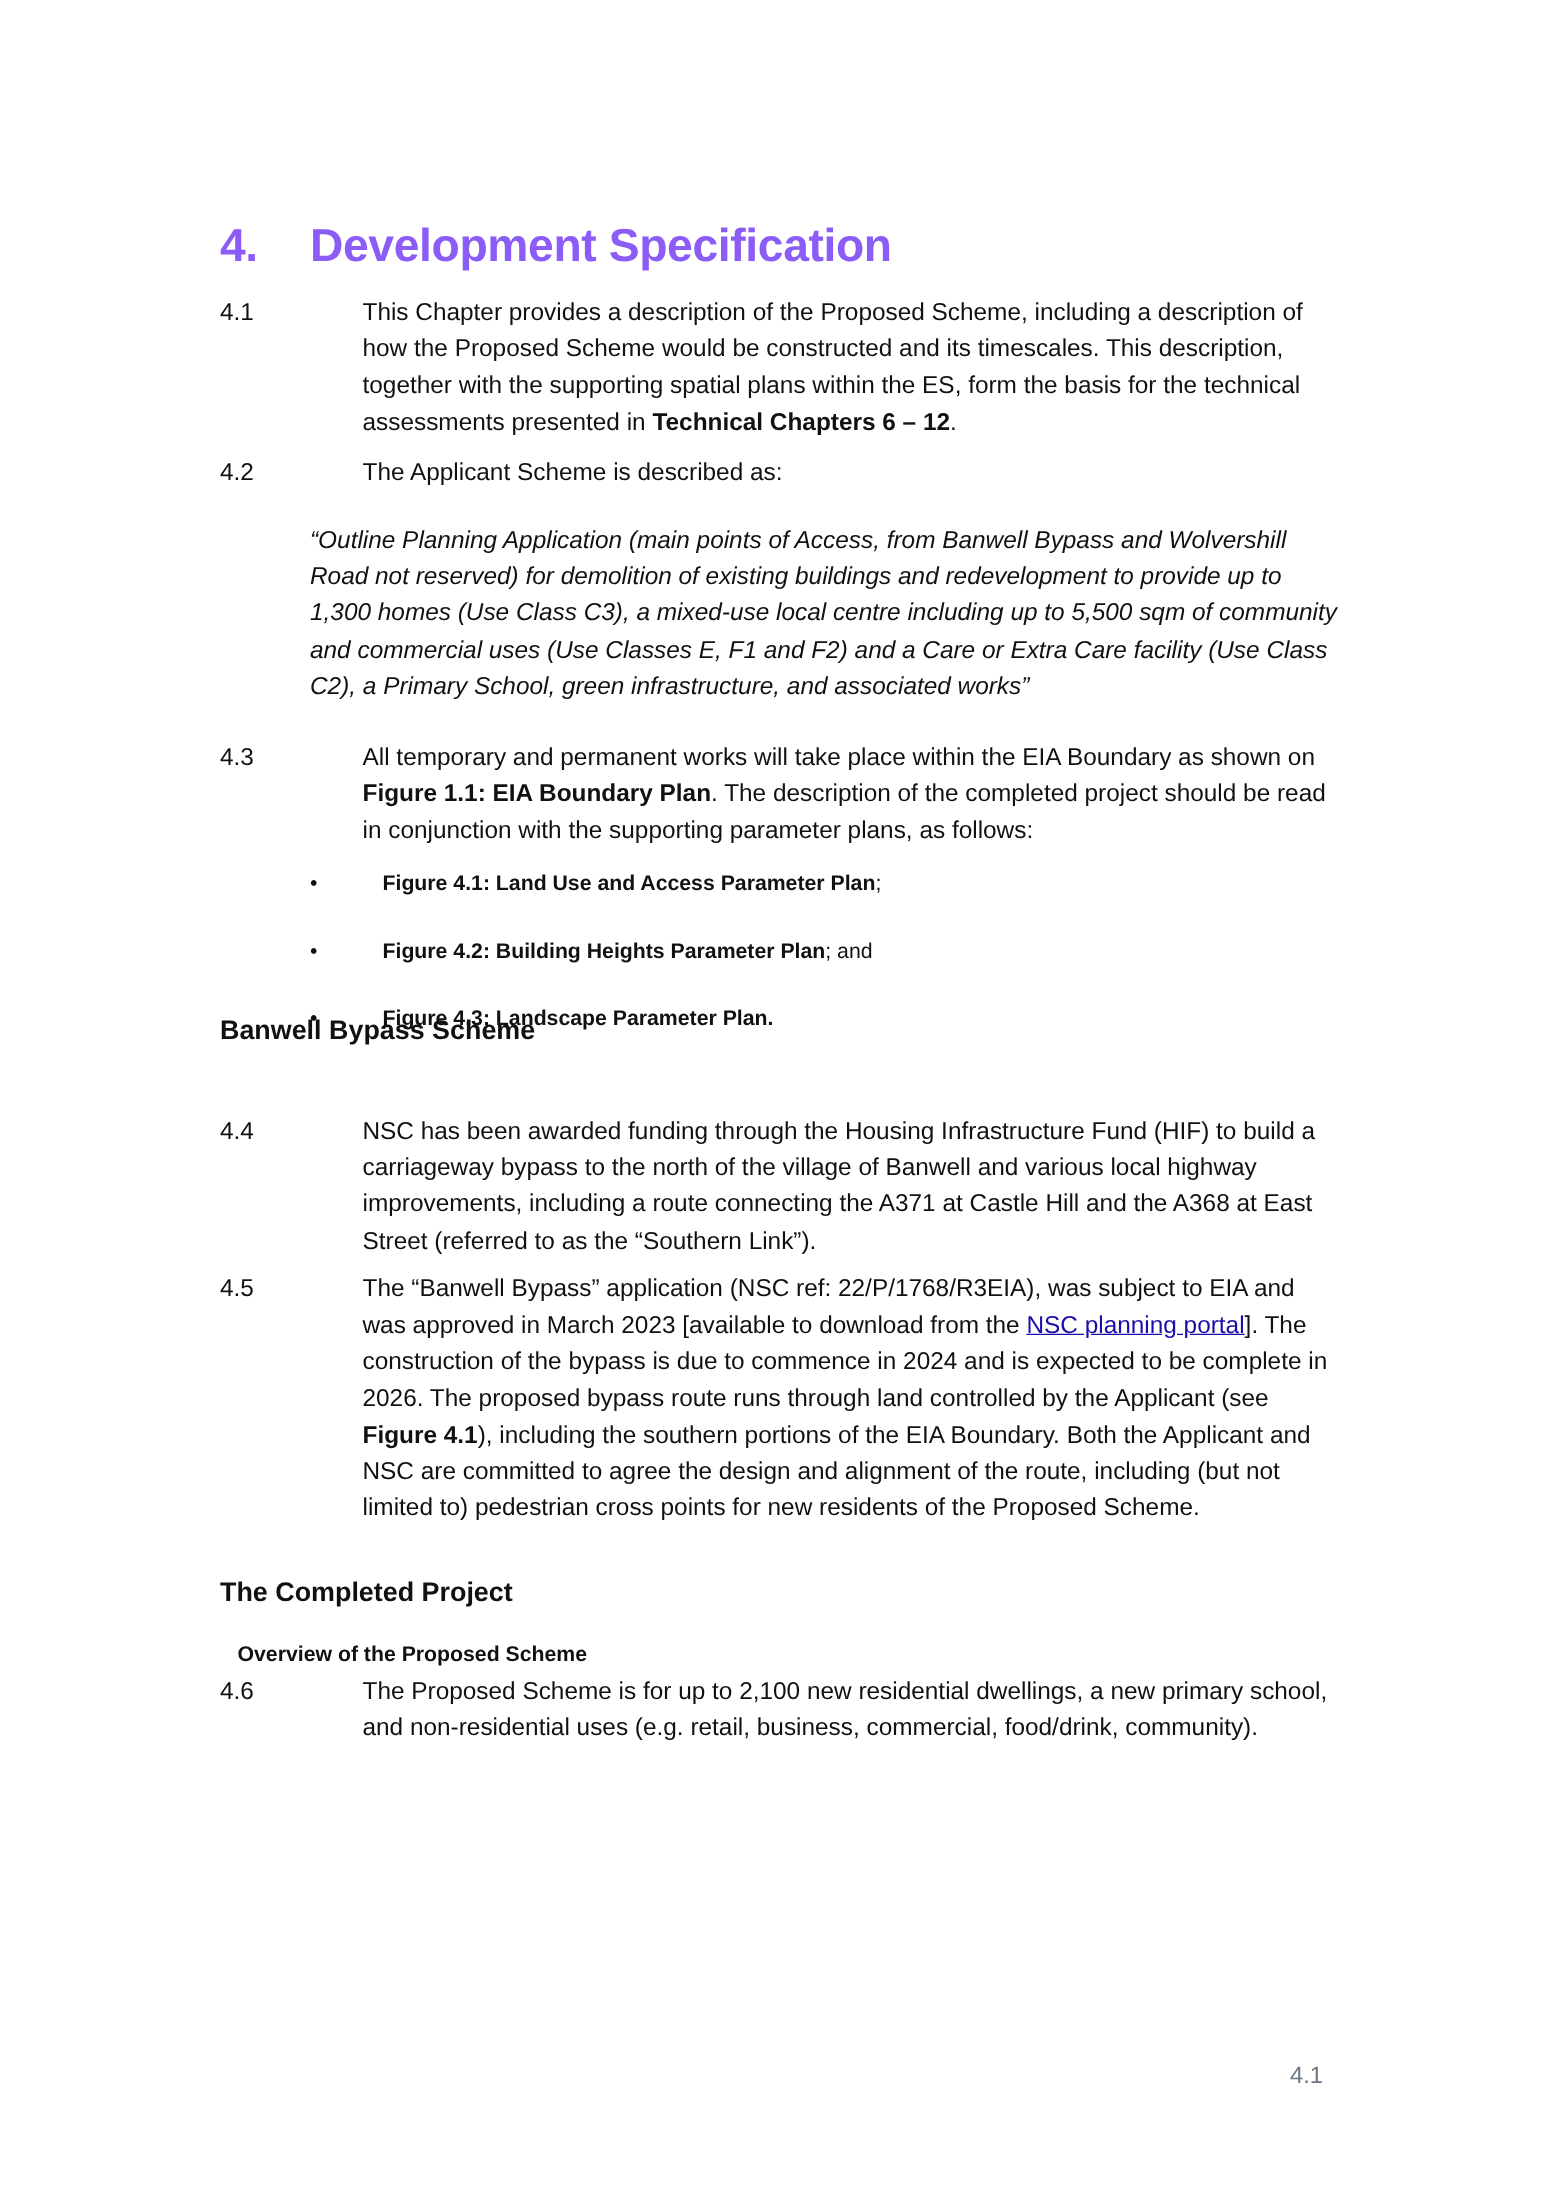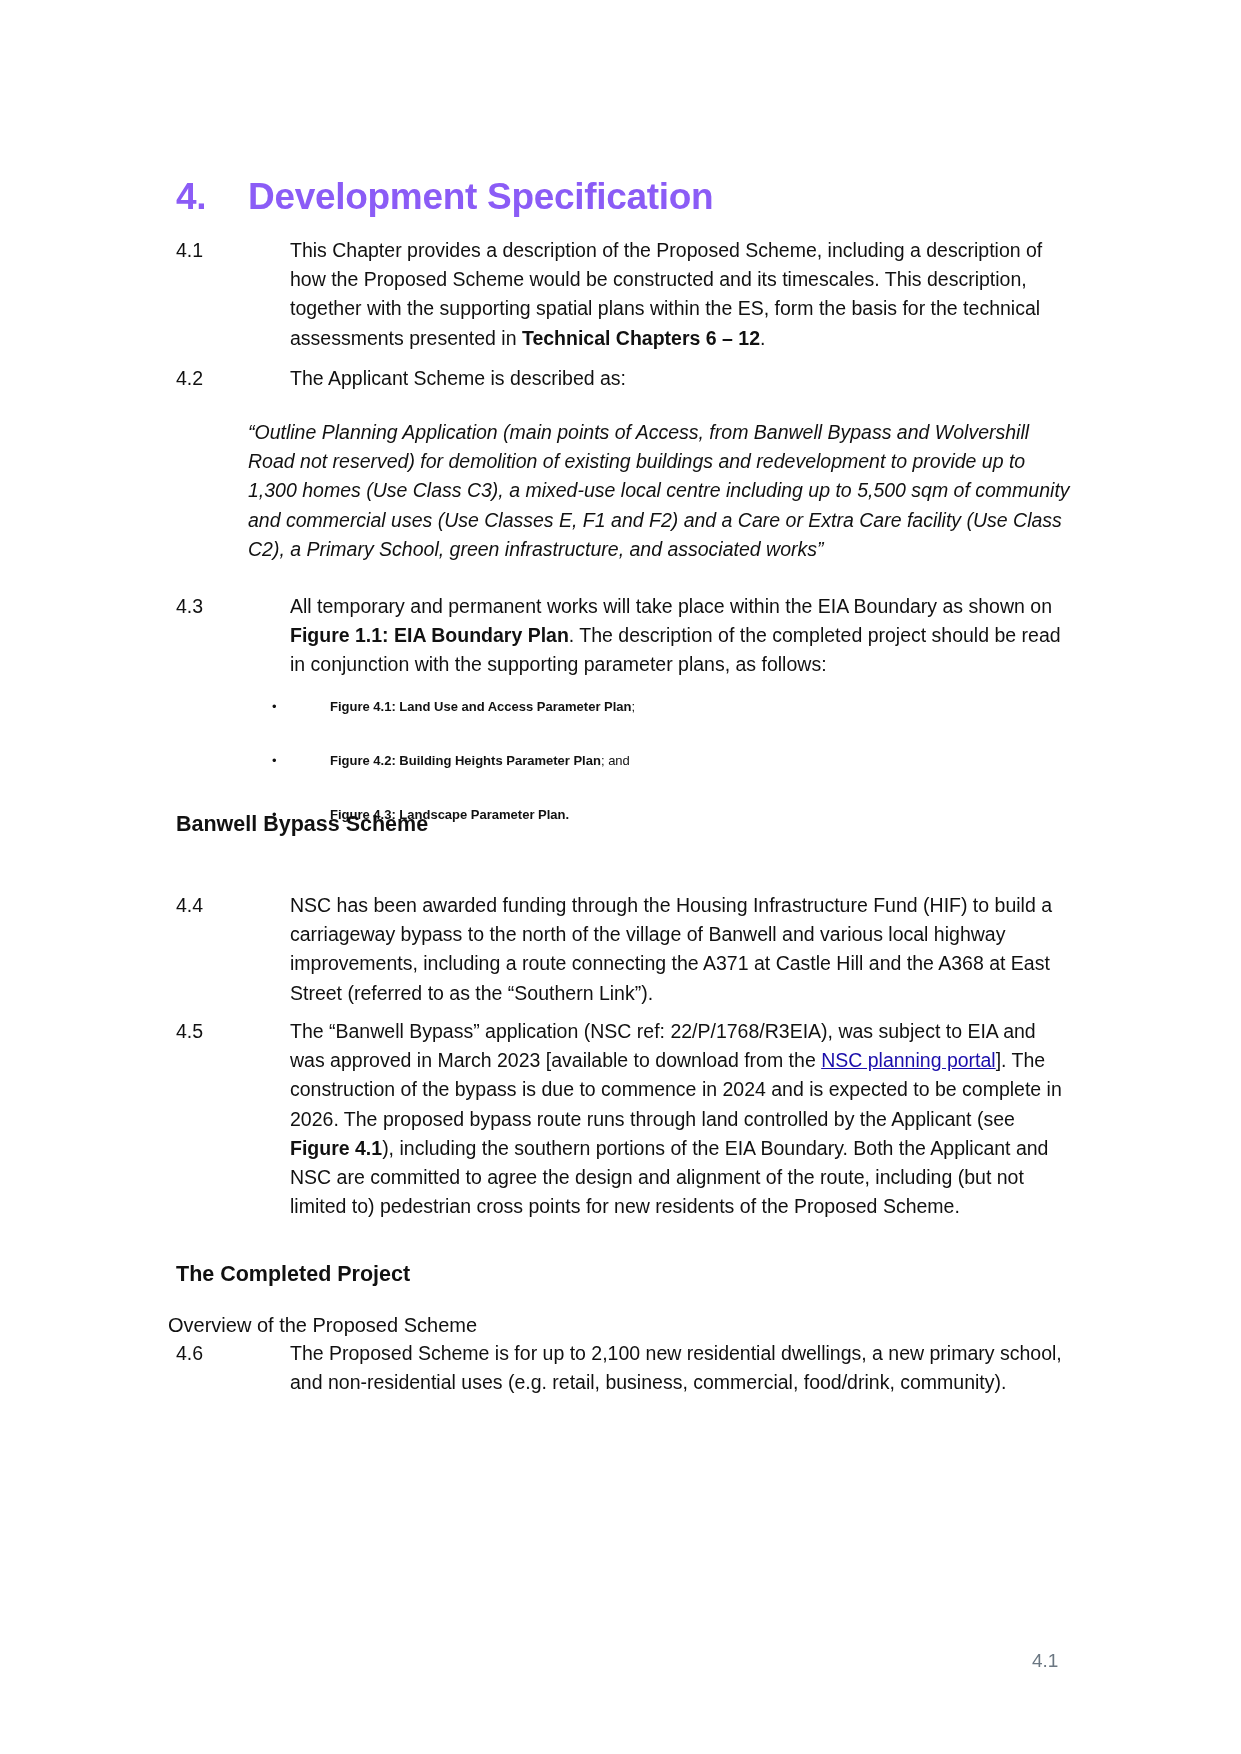--- a/index.html
+++ b/index.html
@@ -6,24 +6,24 @@
   body { width: 1241px; height: 1754px; position: relative; overflow: hidden;
          font-family: "Liberation Sans", "DejaVu Sans", sans-serif; color: #111; }
   .page { position: absolute; left: 0; top: 0; width: 1241px; height: 1754px; }
   .h1 { position: absolute; left: 176px; top: 176px; font-size: 37px; font-weight: bold;
         color: #8b5cf6; letter-spacing: -0.3px; white-space: nowrap; }
   .h1 .num { display: inline-block; width: 72px; }
   .para { position: absolute; left: 176px; width: 890px; font-size: 19.5px; line-height: 29.2px; }
   .para .pnum { position: absolute; left: 0; top: 0; width: 60px; }
   .para .ptext { margin-left: 114px; }
   .quote { position: absolute; left: 248px; width: 830px; font-size: 19.5px; line-height: 29.2px; font-style: italic; }
-  .bullet { position: absolute; left: 248px; font-size: 13px; line-height: 29px; white-space: nowrap; margin-left: 24px; }
+  .bullet { position: absolute; left: 248px; font-size: 17px; line-height: 29px; white-space: nowrap; }
   .bullet .dot { display: inline-block; width: 58px; }
   .h2 { position: absolute; left: 176px; font-size: 21.5px; font-weight: bold; white-space: nowrap; }
-  .h3 { position: absolute; left: 168px; font-size: 20px; font-weight: normal; white-space: nowrap; }
+  .h3 { position: absolute; left: 190px; font-size: 17px; font-weight: bold; white-space: nowrap; }
   b { font-weight: bold; }
   a.link { color: #1a0dab; text-decoration: underline; }
   .pagenum { position: absolute; left: 1032px; top: 1650px; font-size: 19px; color: #6b7782; }
 </style>
 </head>
 <body>
 
 <div class="page">
 
   <div class="h1">

